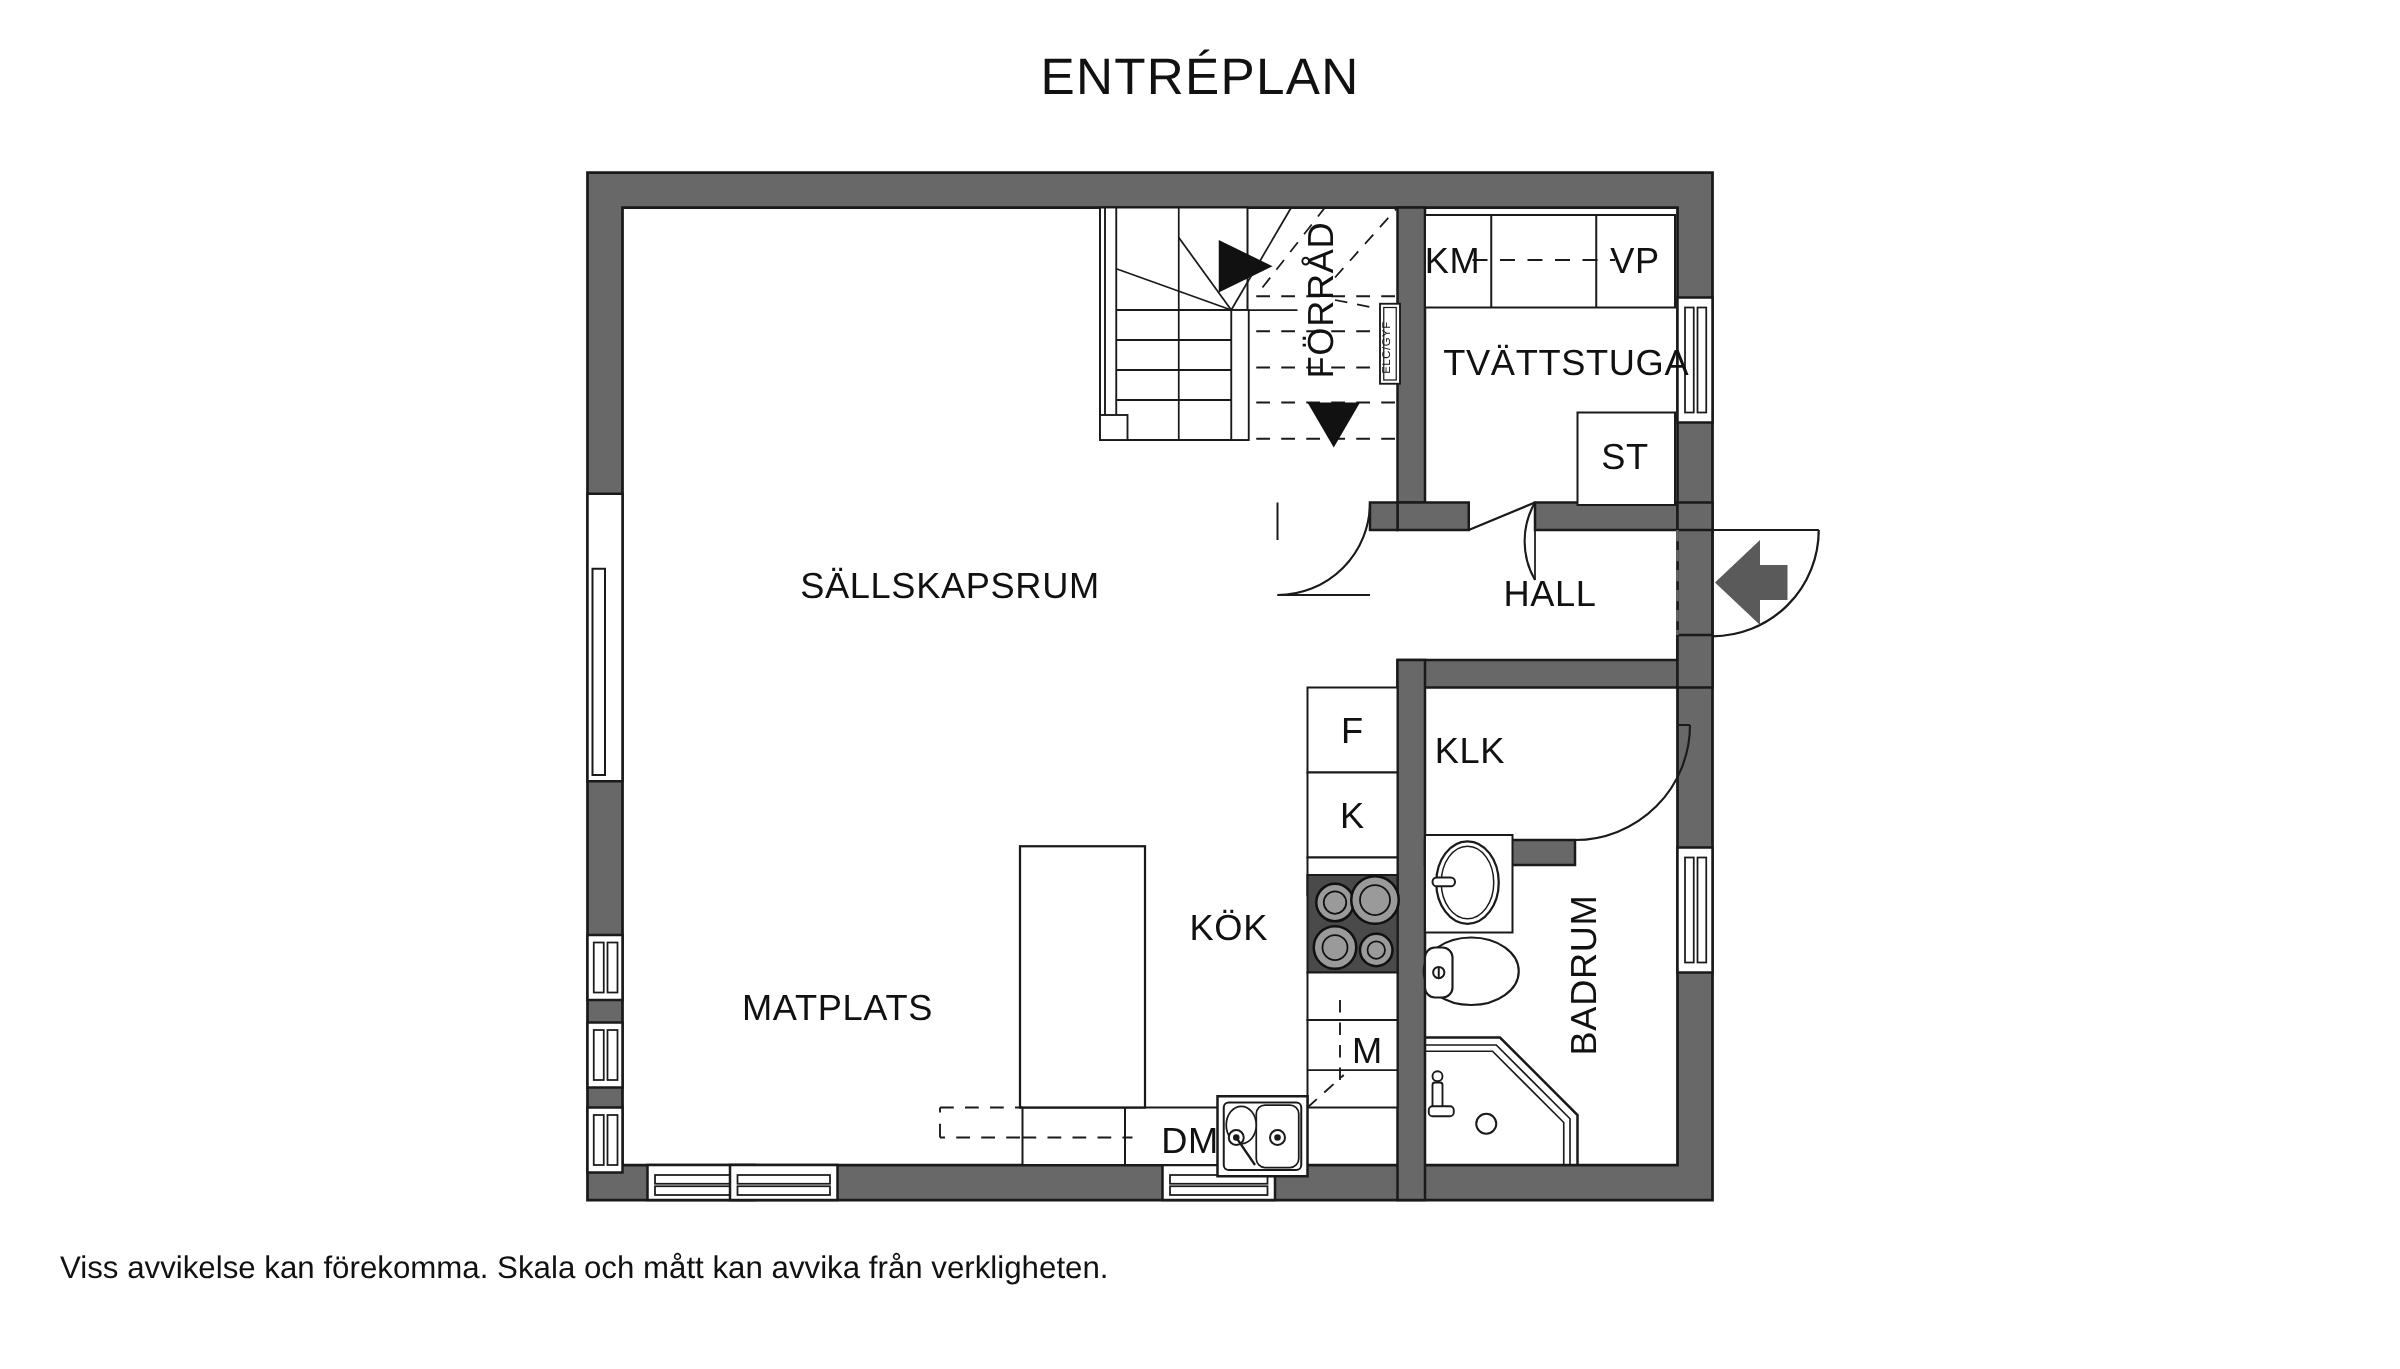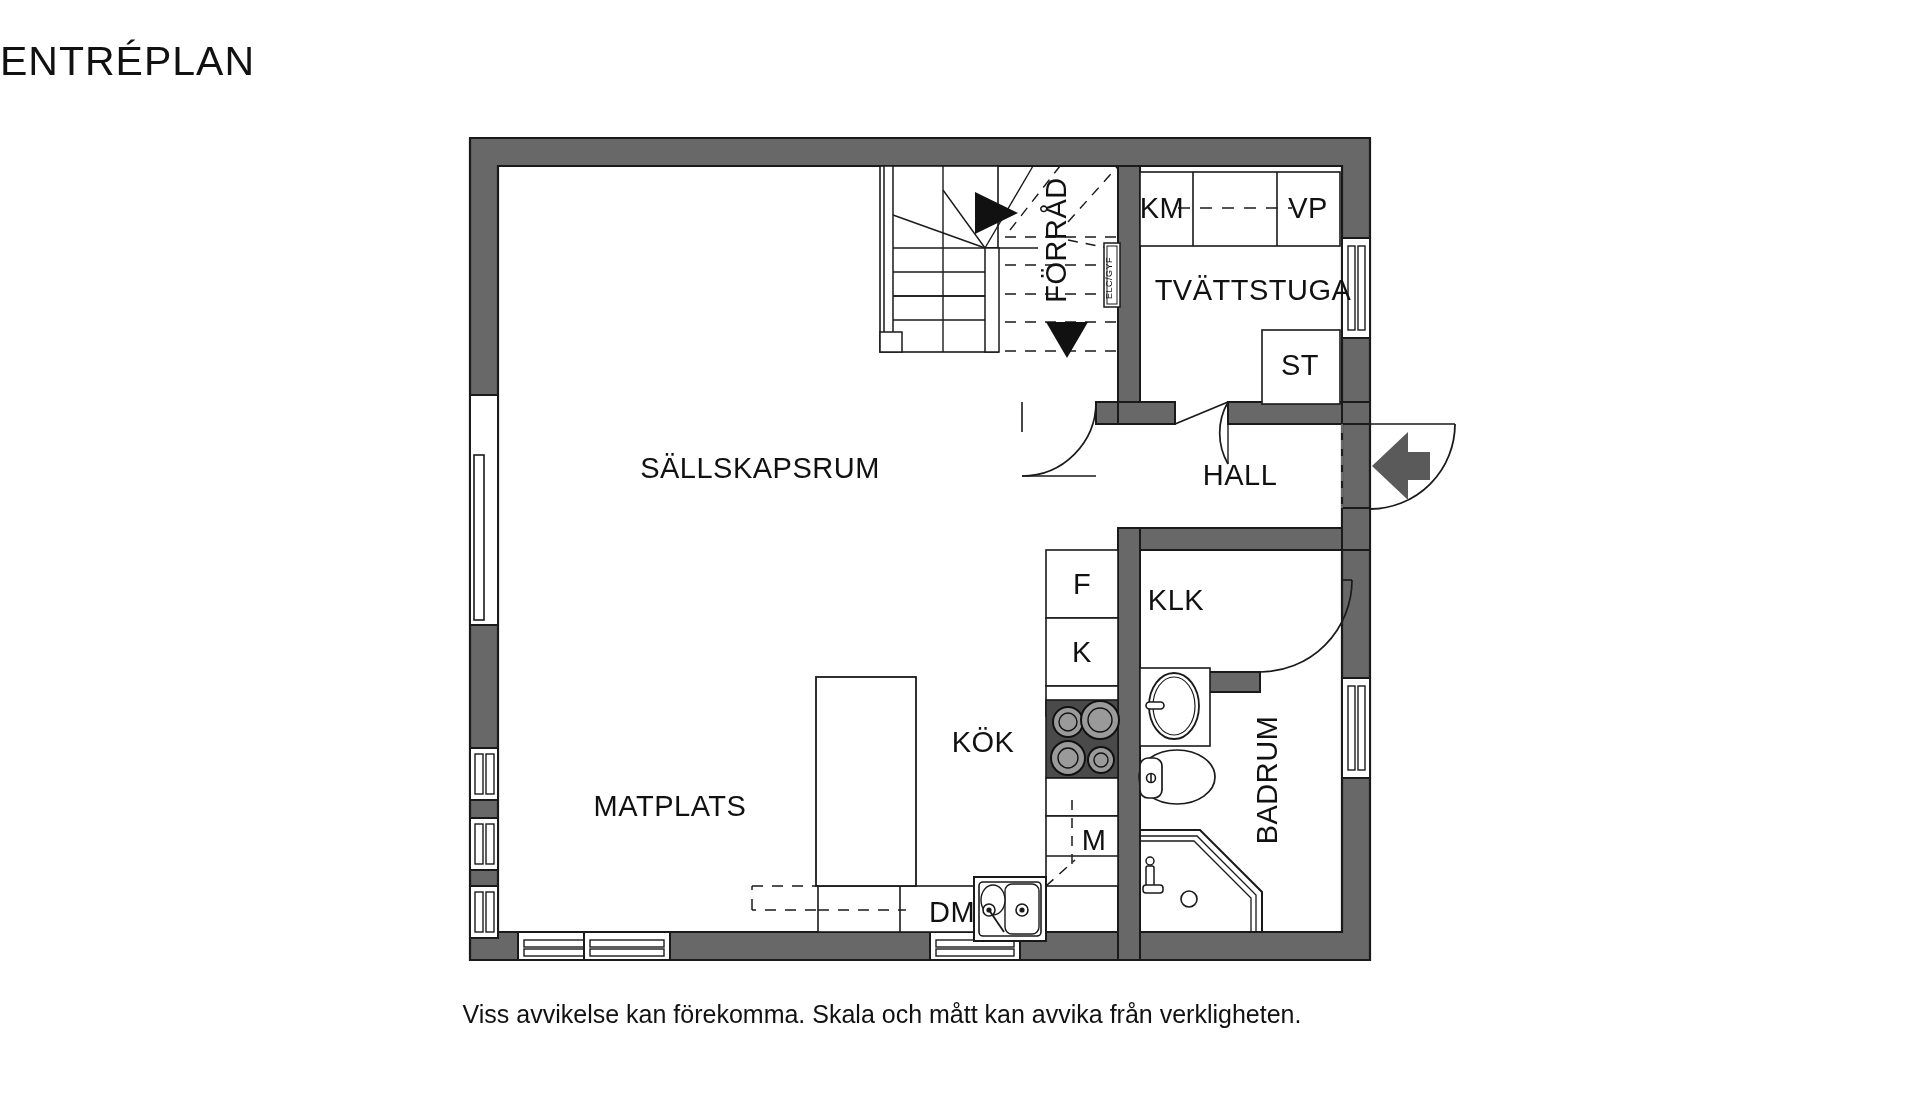--- a/index.html
+++ b/index.html
@@ -7,32 +7,32 @@
   body{
     width:1920px;height:1095px;
     font-family:"Liberation Sans", sans-serif;
     color:#111;
     overflow:hidden;
     position:relative;
   }
   #plan-title{
     position:absolute;
     left:0;top:38px;width:1920px;
-    text-align:left;
+    text-align:center;
     font-size:41px;
     letter-spacing:1px;
     font-weight:400;
     color:#111;
   }
   #plan-caption{
     position:absolute;
     left:0;top:1000px;width:1764px;
-    text-align:center;
     font-size:25px;
     color:#111;
+    padding-left:48px;
   }
   #floorplan-canvas{
     position:absolute;
     left:0;top:0;
     width:1920px;height:1095px;
   }
   svg{display:block;}
   .rm-label{
     font-family:"Liberation Sans", sans-serif;
     fill:#111;

